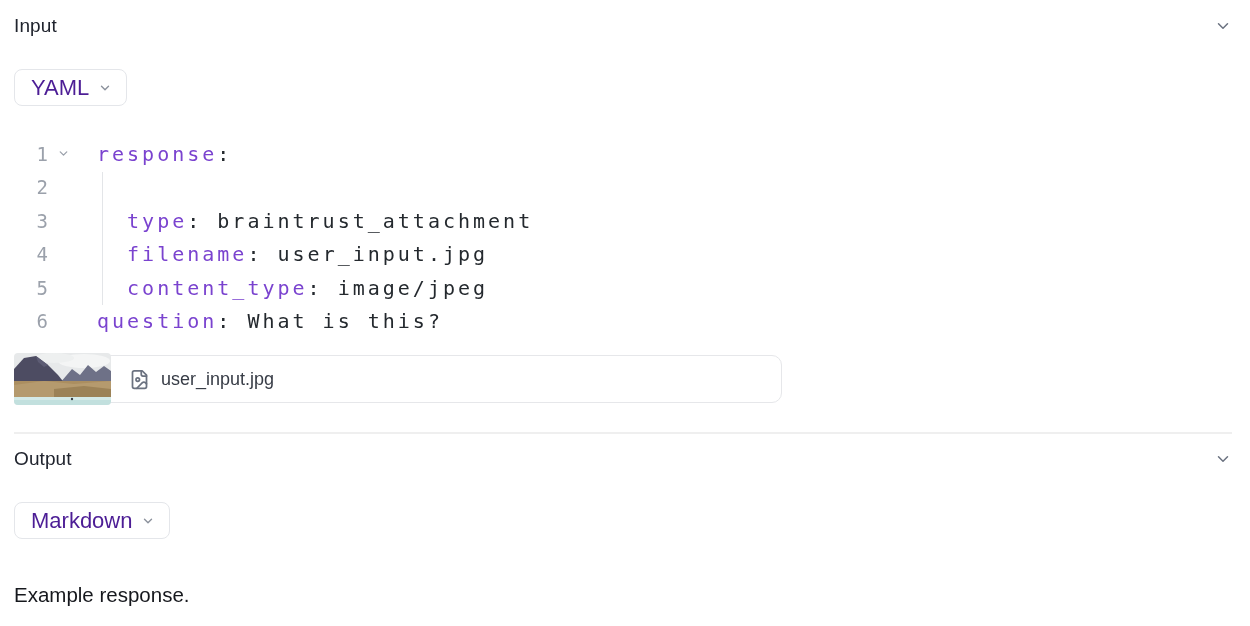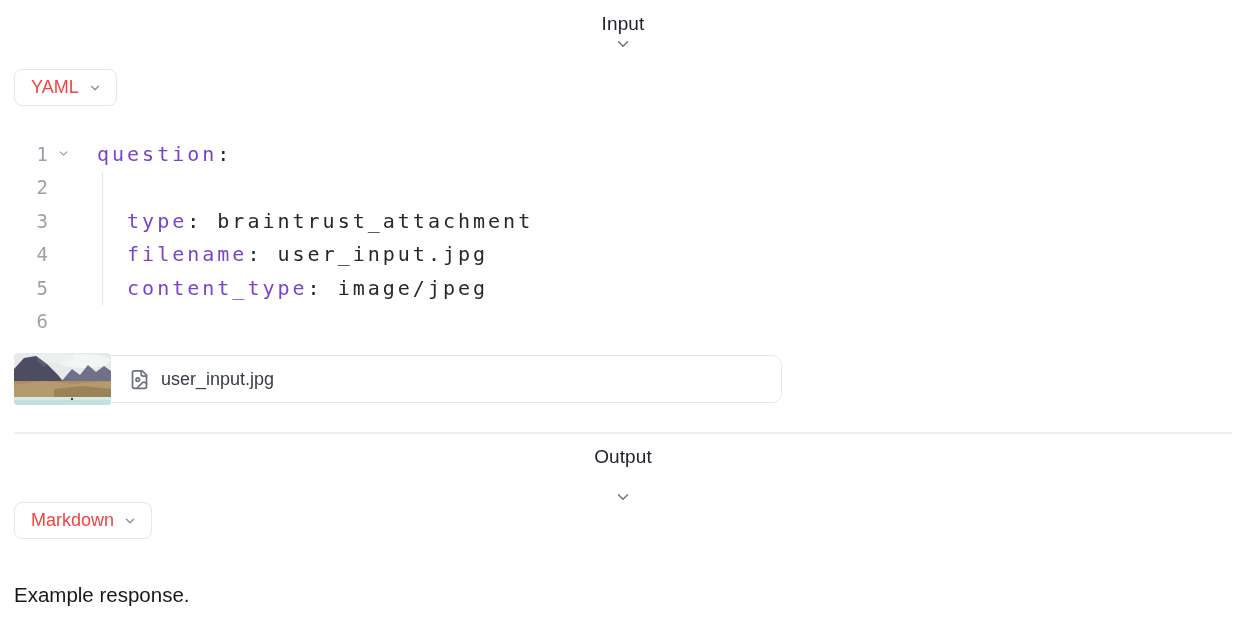--- a/index.html
+++ b/index.html
@@ -1,28 +1,28 @@
 <!DOCTYPE html>
 <html style="--yaml-key: #7a43cf; --code-text: #24292e;"><head>
 <meta charset="utf-8">
 <style>
   * { margin:0; padding:0; box-sizing:border-box; }
   html,body { background:#ffffff; width:1250px; height:626px; overflow:hidden; }
   body { font-family:"Liberation Sans", sans-serif; color:#20242e; }
   .page { padding:13px 18px 0 14px; width:1250px; }
 
-  .section-header { display:flex; justify-content:space-between; align-items:center; height:26px;flex-direction:column; }
+  .section-header { display:flex; justify-content:space-between; align-items:center; height:26px; }
   .section-title { font-size:19px; font-weight:500; color:#20242e; letter-spacing:.1px; }
   .collapse-chevron { display:flex; align-items:center; cursor:pointer; color:#6b7280; }
 
   .dropdown-btn {
     display:inline-flex; align-items:center; gap:9px;
     margin-top:30px; height:37px; padding:0 14px 0 16px;
     border:1px solid #e4e6ea; border-radius:8px; background:#fff;
-    font-size:18px; color:#ef4444; cursor:pointer;
+    font-size:22px; color:#4c1d95; cursor:pointer;
   }
   .dropdown-btn .chev { color:#8b919c; display:flex; align-items:center; }
 
   .code-block { position:relative; margin-top:31px; }
   .code-line { display:flex; height:33.5px; align-items:center;
     font-family:"DejaVu Sans Mono", monospace; font-size:20px; letter-spacing:3px; }
   .ln { width:34px; text-align:right; color:#9ba1ab; font-size:19px; letter-spacing:0;
     flex:0 0 34px; user-select:none; }
   .fold { width:49px; flex:0 0 49px; display:flex; align-items:center; padding-left:9px;
     color:#9ba1ab; }
@@ -71,21 +71,21 @@
     <div class="code-block">
       <div class="indent-guide"></div>
       <div id="code-lines">
           <div class="code-line">
             <span class="ln">1</span>
             <span class="fold">
               <svg width="13" height="13" viewBox="0 0 24 24" fill="none" stroke="currentColor" stroke-width="2.4" stroke-linecap="round" stroke-linejoin="round">
                 <polyline points="6 9 12 15 18 9"></polyline>
               </svg>
             </span>
-            <span class="code-text"><span class="yaml-key">question</span><span>:</span></span>
+            <span class="code-text"><span class="yaml-key">response</span><span>:</span></span>
           </div>
           <div class="code-line">
             <span class="ln">2</span>
             <span class="fold"></span>
           </div>
           <div class="code-line">
             <span class="ln">3</span>
             <span class="fold"></span>
             <span class="code-text"><span class="yaml-key">  type</span><span>: braintrust_attachment</span></span>
           </div>
@@ -95,20 +95,21 @@
             <span class="code-text"><span class="yaml-key">  filename</span><span>: user_input.jpg</span></span>
           </div>
           <div class="code-line">
             <span class="ln">5</span>
             <span class="fold"></span>
             <span class="code-text"><span class="yaml-key">  content_type</span><span>: image/jpeg</span></span>
           </div>
           <div class="code-line">
             <span class="ln">6</span>
             <span class="fold"></span>
+            <span class="code-text"><span class="yaml-key">question</span><span>: What is this?</span></span>
           </div>
         </div>
     </div>
 
     <div class="attachment-row">
       <div class="attachment-chip">
         <span class="file-ico">
           <svg width="21" height="21" viewBox="0 0 24 24" fill="none" stroke="currentColor" stroke-width="2" stroke-linecap="round" stroke-linejoin="round">
             <path d="M15 2H6a2 2 0 0 0-2 2v16a2 2 0 0 0 2 2h12a2 2 0 0 0 2-2V7Z"></path>
             <path d="M14 2v4a2 2 0 0 0 2 2h4"></path>

